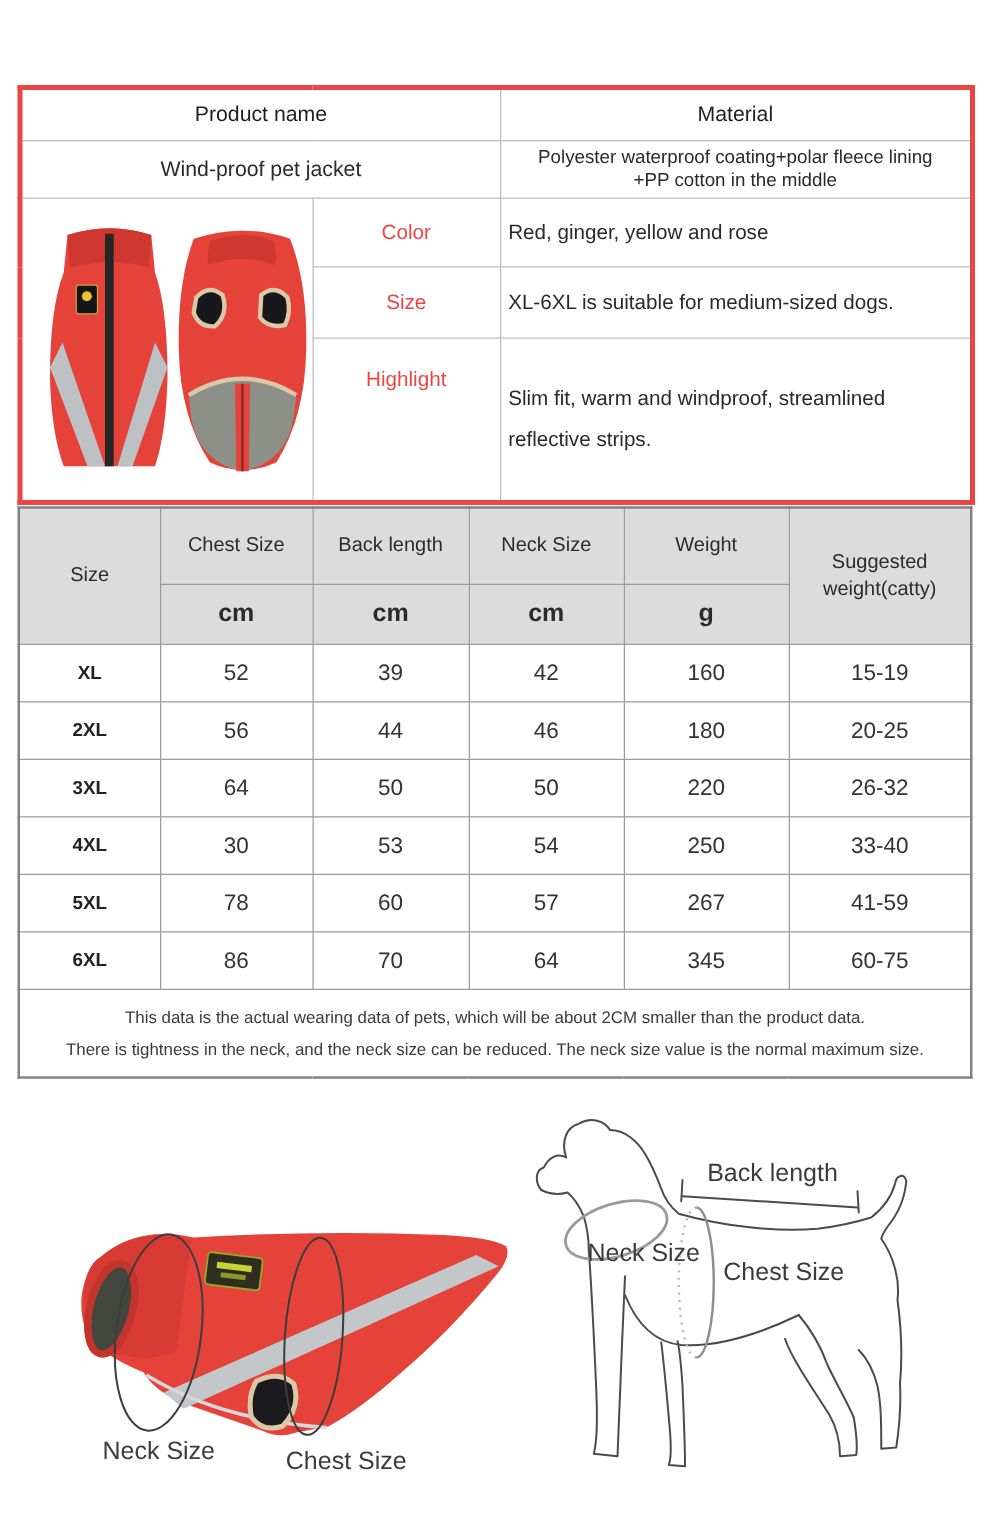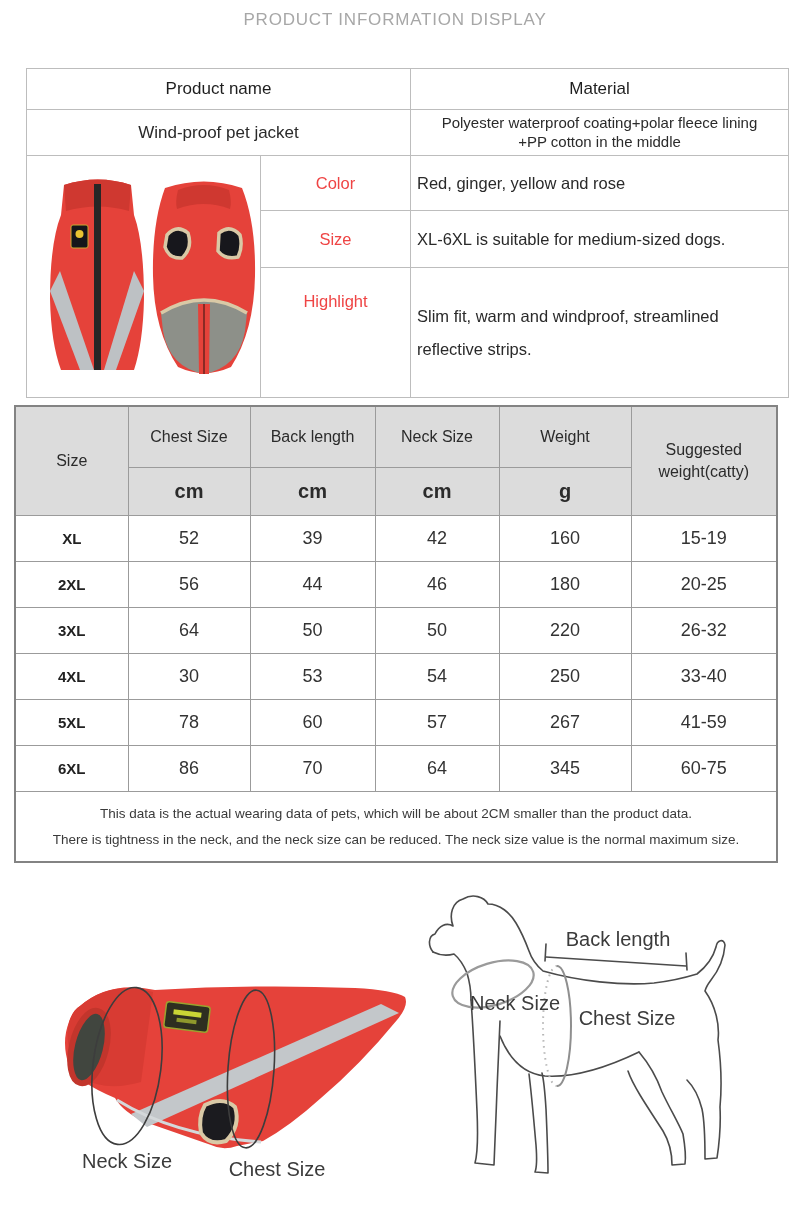--- a/index.html
+++ b/index.html
@@ -5,21 +5,21 @@
   html,body{margin:0;padding:0;background:#fff;}
   .page{position:relative;width:790px;height:1217px;background:#ffffff;overflow:hidden;
         font-family:"Liberation Sans","DejaVu Sans",sans-serif;color:#2f2f2f;}
 
   
   .page-title{position:absolute;top:10px;left:0;width:100%;text-align:center;
       font-size:17px;letter-spacing:.8px;color:#a7a7a7;font-weight:400;}
 
   
   table{border-collapse:collapse;table-layout:fixed;}
-  .t1{position:absolute;left:26px;top:68px;width:762px;border:1px solid #ef4444;}
+  .t1{position:absolute;left:14px;top:68px;width:762px;border:4px solid #ef4444;}
   .t1 td{border:1px solid #bdbdbd;vertical-align:middle;text-align:center;padding:0;}
   .t1 .hd{font-size:17px;color:#1e1e1e;height:40px;}
   .t1 .pname{font-size:17px;color:#2a2a2a;height:45px;}
   .t1 .mat{font-size:15px;color:#2a2a2a;line-height:1.25;height:45px;}
   .t1 .lbl{font-size:16.5px;color:#ef4444;}
   .t1 .val{text-align:left;padding-left:6px;font-size:16.5px;color:#2a2a2a;}
   .t1 .lbl-top{vertical-align:top;padding-top:24px;}
   .t1 .val-multi{line-height:1.95;padding-right:20px;}
   .t1 .img-cell{background:#fff;}
   .t1 .img-cell svg{display:block;margin:0 auto;}
@@ -39,21 +39,20 @@
   .guide{position:absolute;left:0;top:852px;width:790px;height:365px;}
   .guide svg{position:absolute;}
   .m-label{position:absolute;transform:translateX(-50%);white-space:nowrap;
       font-size:20px;color:#3b3b3b;}
 </style>
 </head>
 <body>
 
 <div class="page">
 
-  <div class="page-title">PRODUCT INFORMATION DISPLAY</div>
 
   <table class="t1">
     <colgroup>
         <col style="width:234px">
         <col style="width:150px">
         <col style="width:378px">
       </colgroup>
     <tbody>
         <tr>
       <td colspan="2" class="hd">Product name</td>

